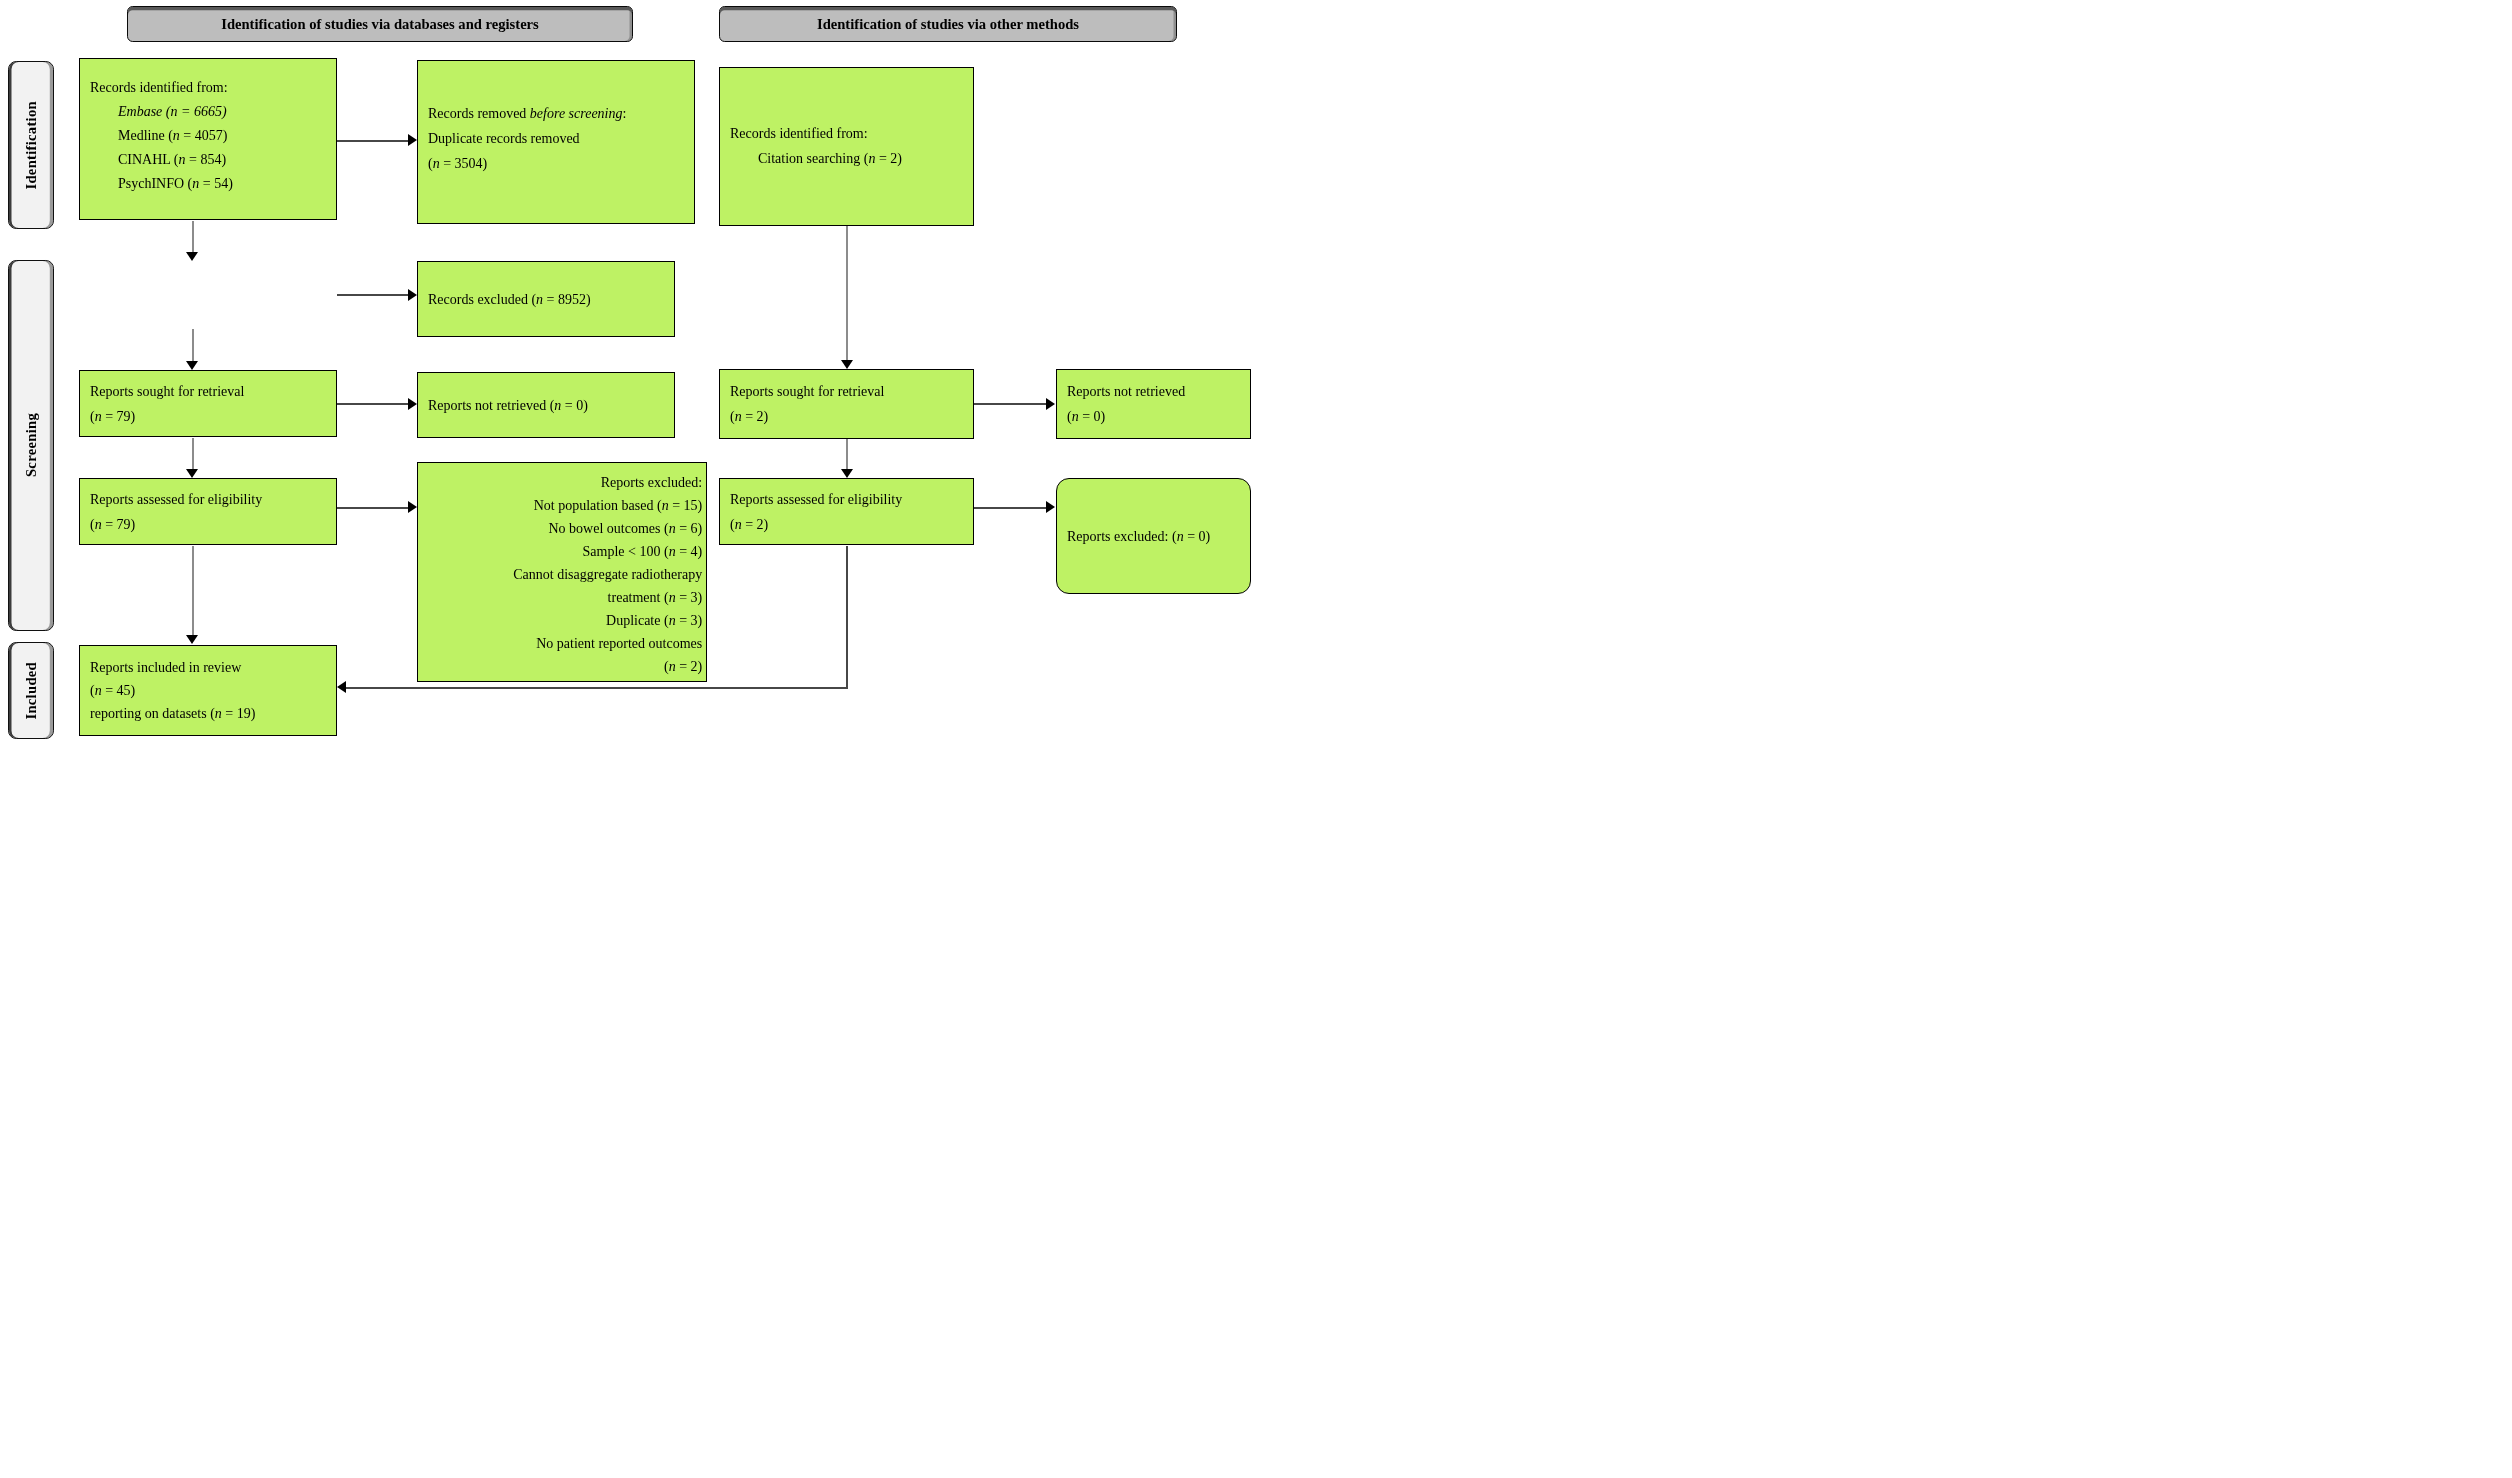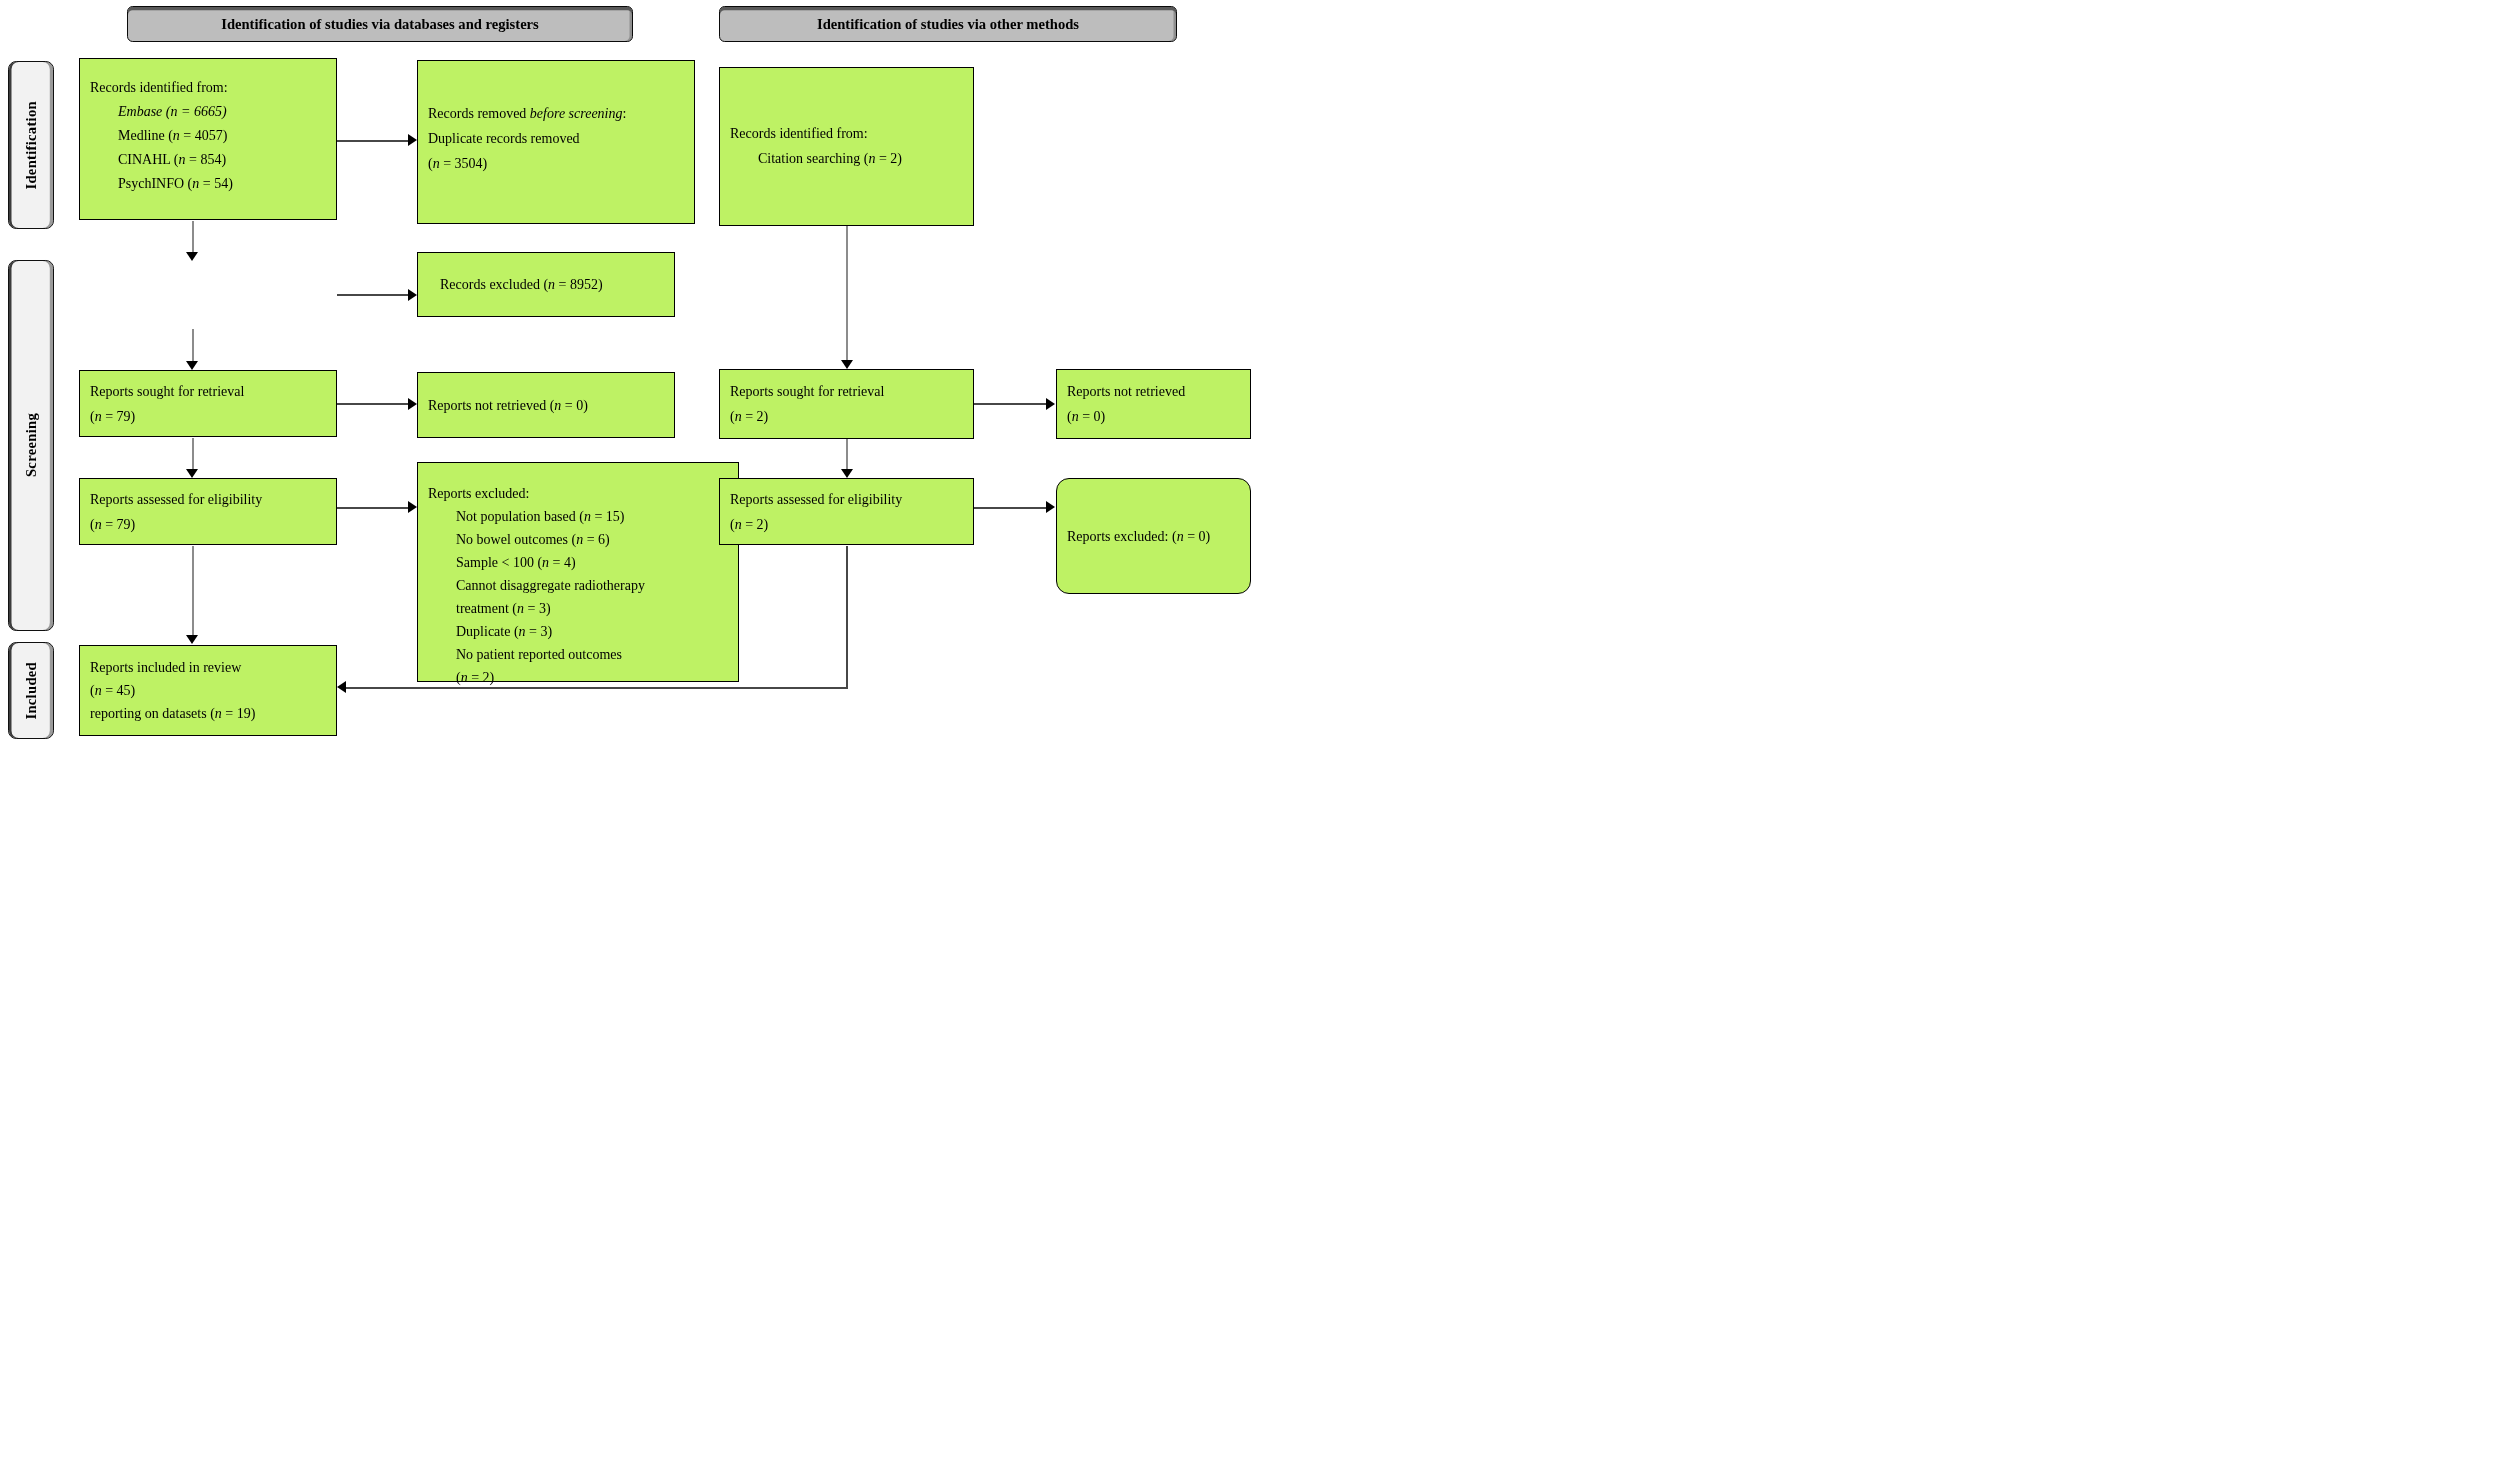--- a/index.html
+++ b/index.html
@@ -64,21 +64,21 @@
     <div class="ln"><span>Records removed </span><span class="it">before screening</span><span>:</span></div>
     <div class="ln"><span>Duplicate records removed</span><span class="it"></span><span></span></div>
     <div class="ln"><span>(</span><span class="it">n</span><span> = 3504)</span></div>
   </div>
 
   <div class="box" style="left:719px;top:67px;width:255px;height:159px;padding-top:53px;">
     <div class="ln"><span>Records identified from:</span><span class="it"></span><span></span></div>
     <div class="ln ind"><span>Citation searching (</span><span class="it">n</span><span> = 2)</span></div>
   </div>
 
-  <div class="box vc" style="left:417px;top:252px;width:258px;height:65px;padding-left:12px;">
+  <div class="box vc" style="left:417px;top:261px;width:258px;height:76px;">
     <div class="ln"><span>Records excluded (</span><span class="it">n</span><span> = 8952)</span></div>
   </div>
 
   <div class="box vc" style="left:79px;top:370px;width:258px;height:67px;">
     <div class="ln"><span>Reports sought for retrieval</span><span class="it"></span><span></span></div>
     <div class="ln"><span>(</span><span class="it">n</span><span> = 79)</span></div>
   </div>
   <div class="box vc" style="left:417px;top:372px;width:258px;height:66px;">
     <div class="ln"><span>Reports not retrieved (</span><span class="it">n</span><span> = 0)</span></div>
   </div>
@@ -89,21 +89,21 @@
   <div class="box vc" style="left:1056px;top:369px;width:195px;height:70px;">
     <div class="ln"><span>Reports not retrieved</span><span class="it"></span><span></span></div>
     <div class="ln"><span>(</span><span class="it">n</span><span> = 0)</span></div>
   </div>
 
   <div class="box vc" style="left:79px;top:478px;width:258px;height:67px;">
     <div class="ln"><span>Reports assessed for eligibility</span><span class="it"></span><span></span></div>
     <div class="ln"><span>(</span><span class="it">n</span><span> = 79)</span></div>
   </div>
 
-  <div class="box xtight" style="left:417px;top:462px;width:322px;height:220px;padding-top:19px;">
+  <div class="box xtight" style="left:417px;top:462px;width:290px;height:220px;padding-top:8px;text-align:right;">
     <div class="ln"><span>Reports excluded:</span><span class="it"></span><span></span></div>
     <div class="ln ind"><span>Not population based (</span><span class="it">n</span><span> = 15)</span></div>
     <div class="ln ind"><span>No bowel outcomes (</span><span class="it">n</span><span> = 6)</span></div>
     <div class="ln ind"><span>Sample &lt; 100 (</span><span class="it">n</span><span> = 4)</span></div>
     <div class="ln ind"><span>Cannot disaggregate radiotherapy</span><span class="it"></span><span></span></div>
     <div class="ln ind"><span>treatment (</span><span class="it">n</span><span> = 3)</span></div>
     <div class="ln ind"><span>Duplicate (</span><span class="it">n</span><span> = 3)</span></div>
     <div class="ln ind"><span>No patient reported outcomes</span><span class="it"></span><span></span></div>
     <div class="ln ind"><span>(</span><span class="it">n</span><span> = 2)</span></div>
   </div>

